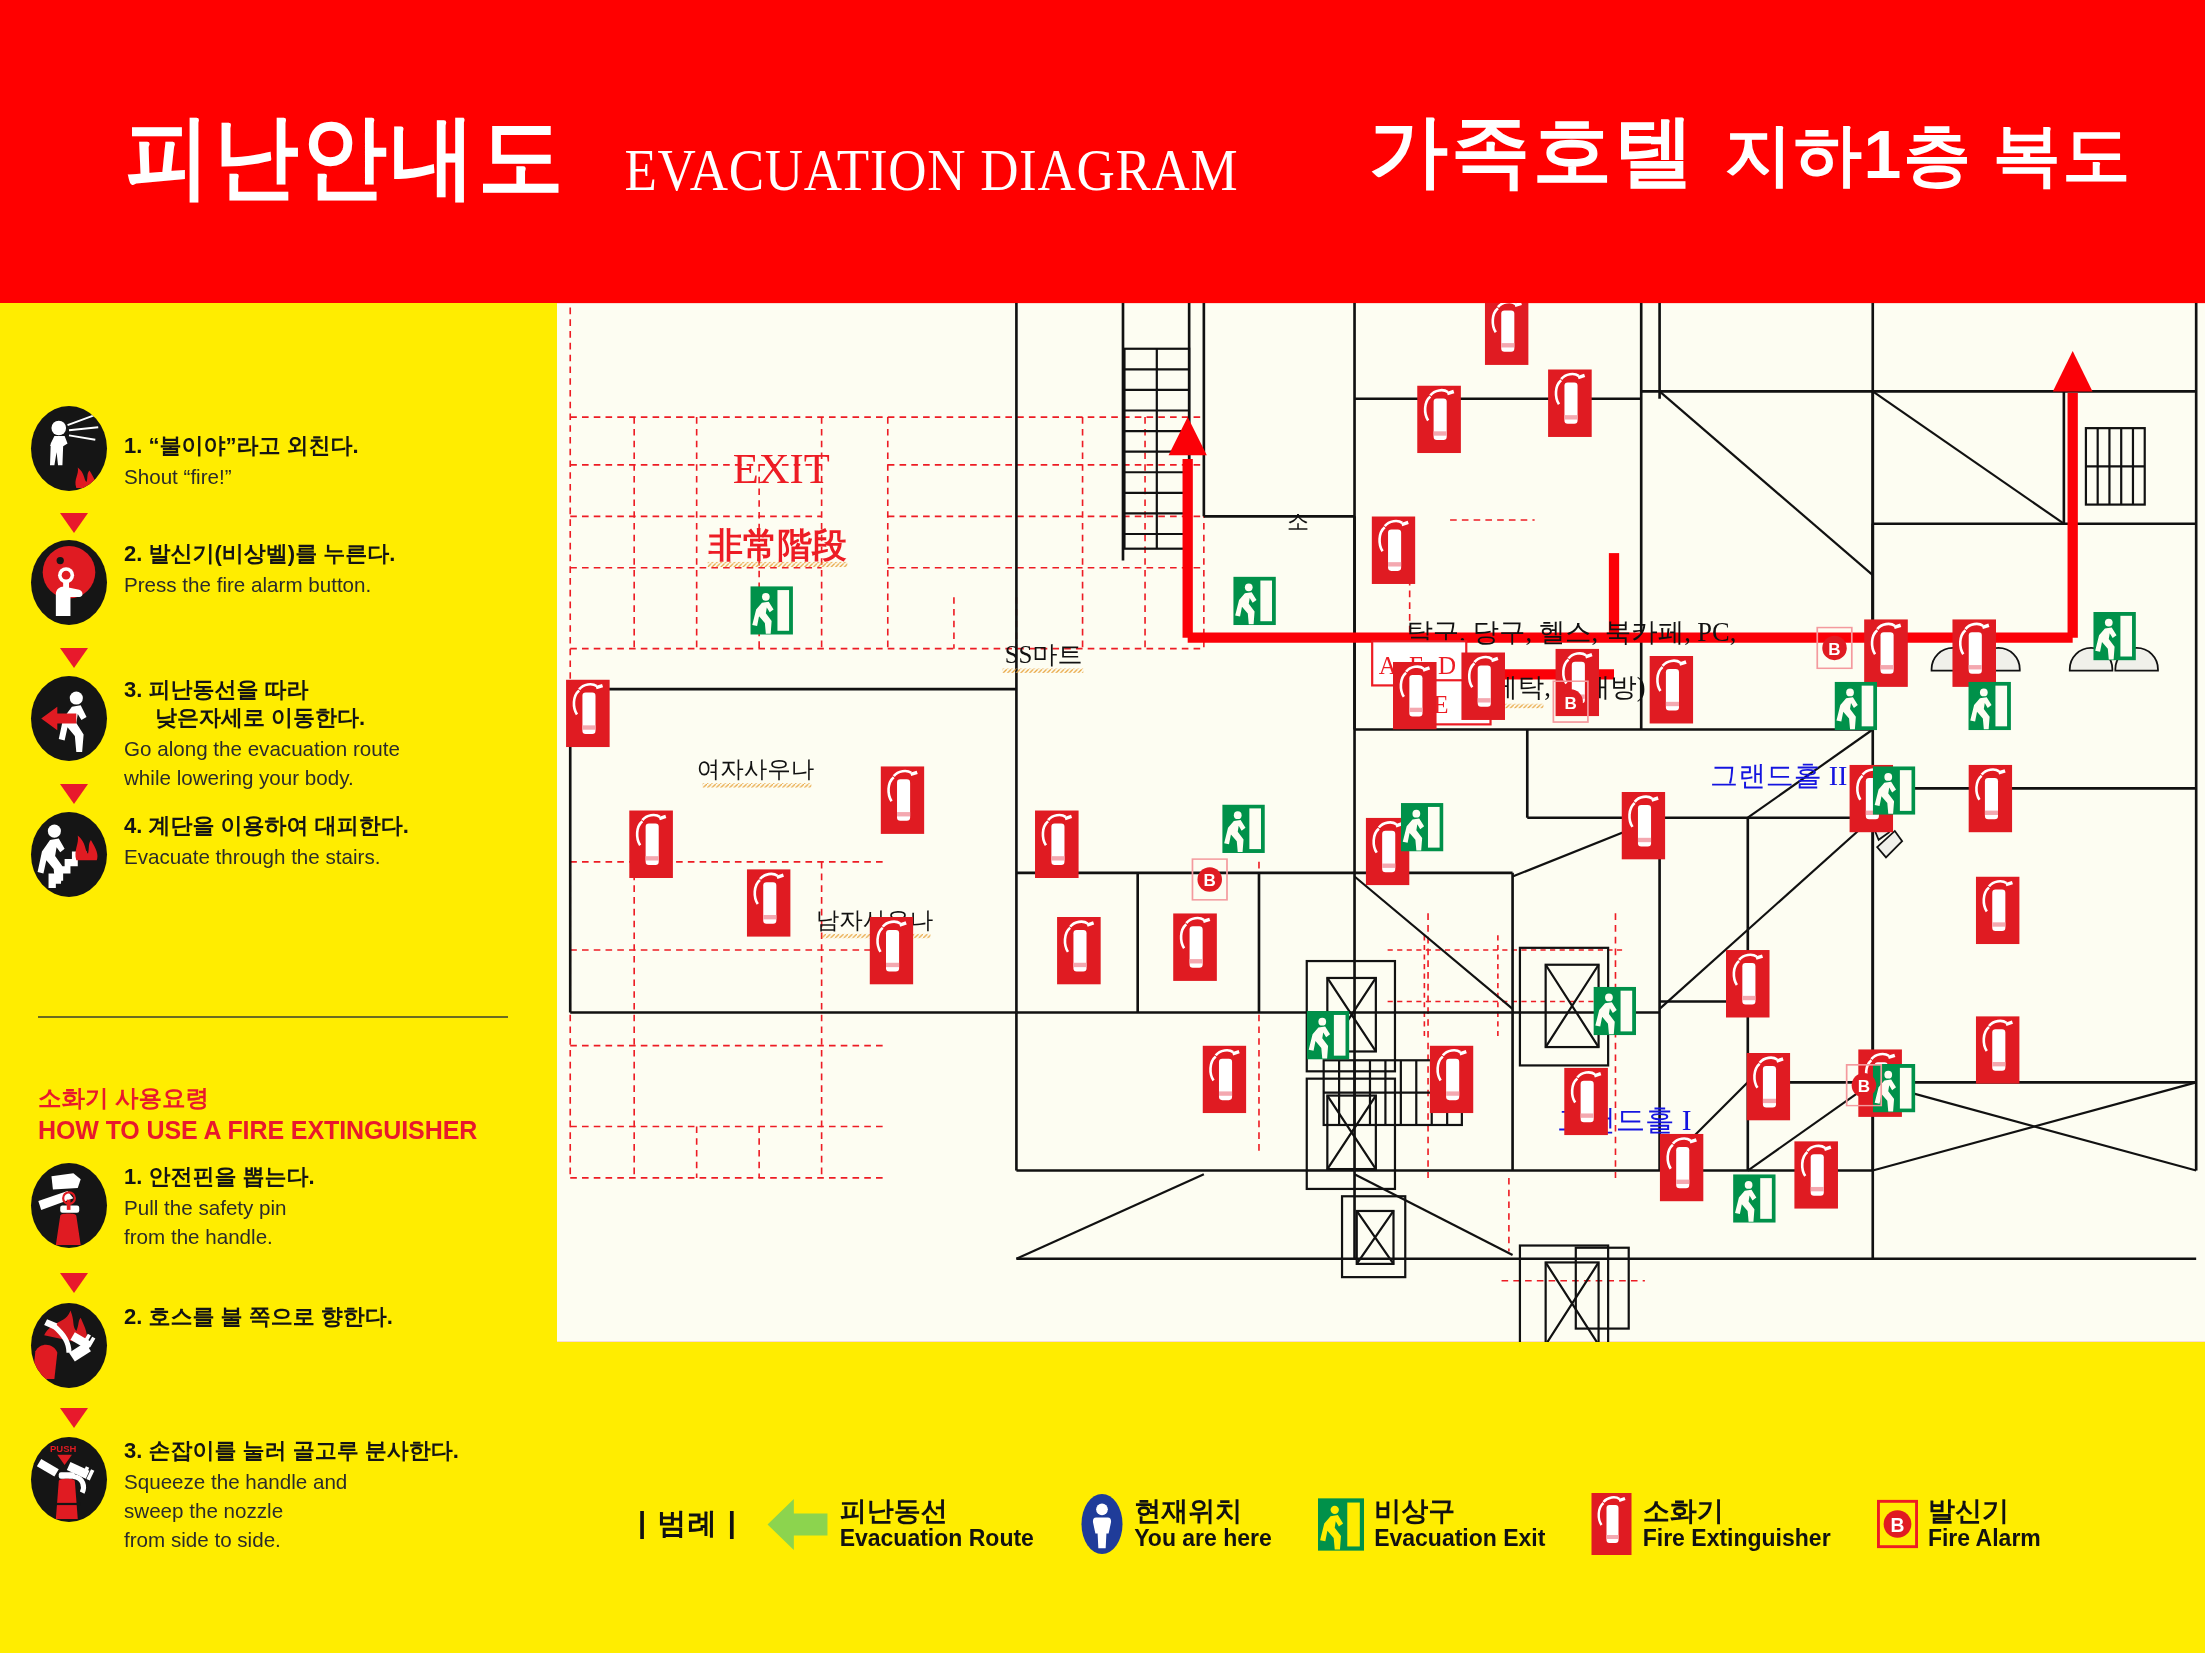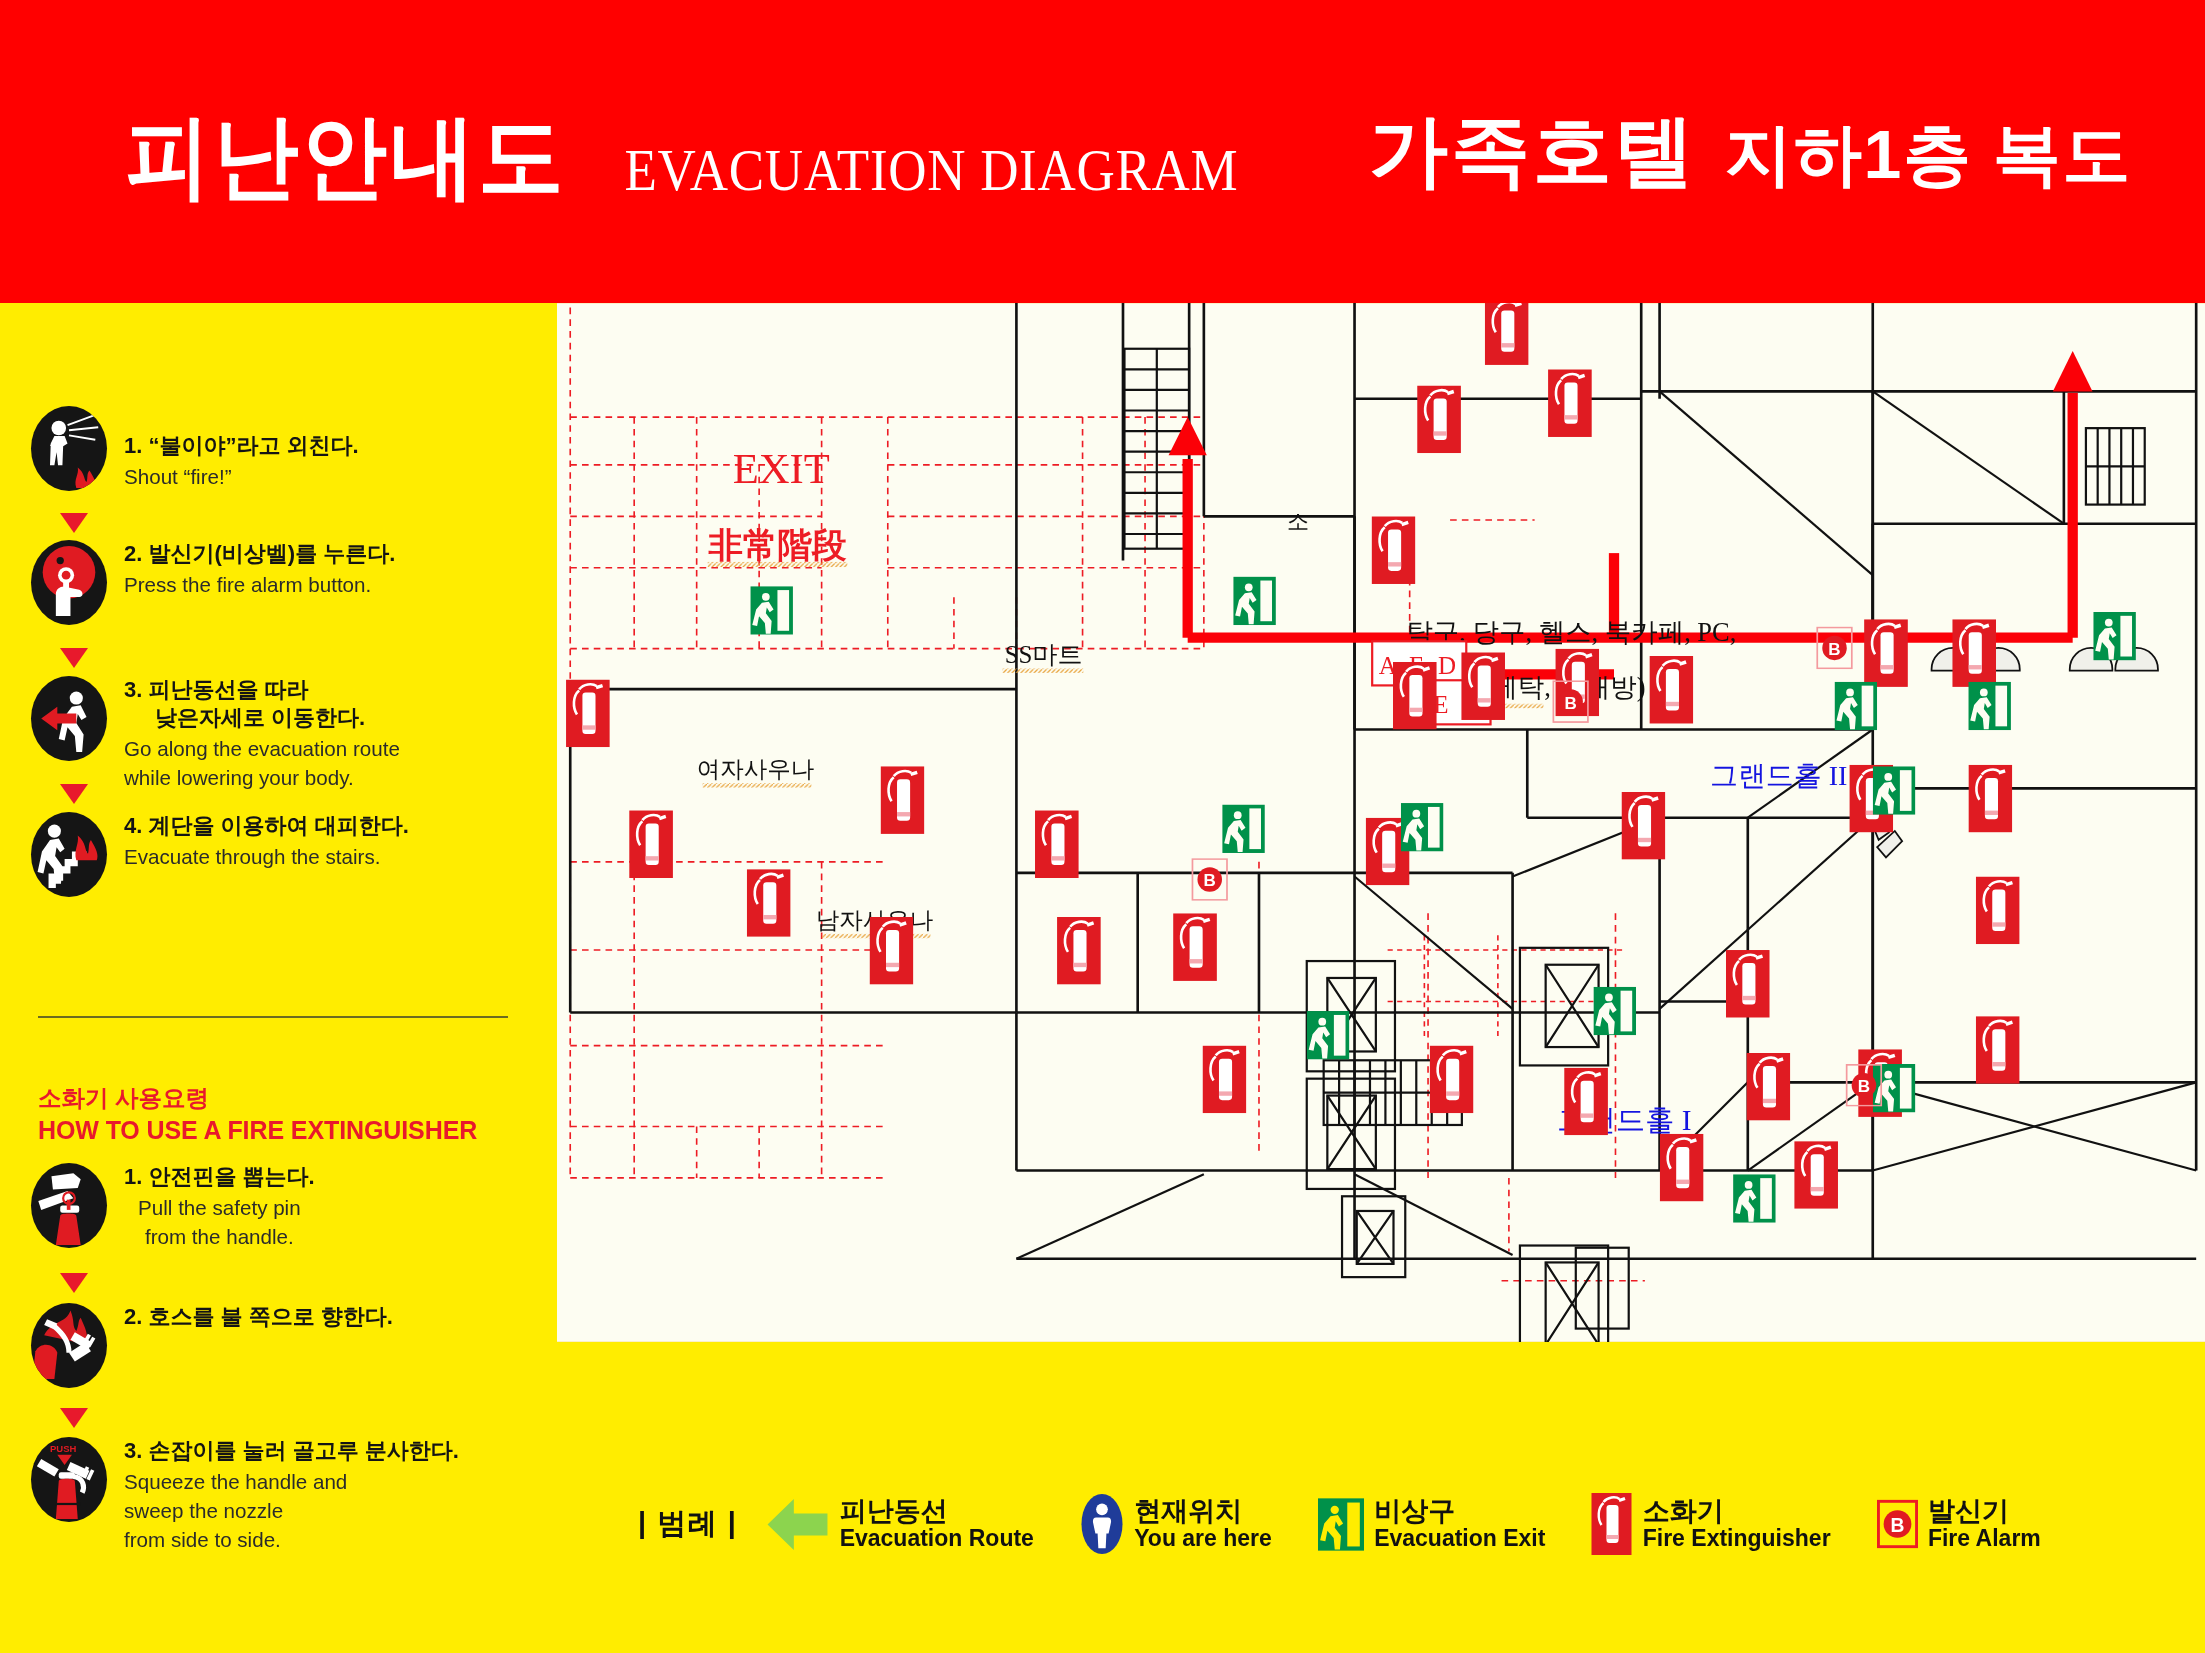--- a/index.html
+++ b/index.html
@@ -66,21 +66,21 @@
     border-left:14.7px solid transparent;border-right:14.7px solid transparent;
     border-top:20.6px solid #E8192C;
   }
   #divider{
     position:absolute;left:38px;top:713px;width:470px;height:2.2px;background:#6b6b20;
   }
 
   
   #map{
     position:absolute;left:557px;top:303px;width:1648px;height:1039px;
-    background:#eab308;
+    background:#ef4444;
   }
   #map svg{display:block;}
 
   
   #legend{
     position:absolute;left:557px;top:1342px;width:1648px;height:312px;
     background:#FFED00;
   }
   #legend-row{position:absolute;left:81px;top:151px;display:flex;align-items:center;}
   #legend-title{font-size:29px;font-weight:700;color:#111;letter-spacing:1.5px;margin-right:29px;white-space:nowrap;}
@@ -203,21 +203,21 @@
     </div>
   </div>
 
   <div id="divider"></div>
 
   <div id="ext-head" class="sec-head">
     <span class="ko">소화기 사용요령</span>
     <span class="en">HOW TO USE A FIRE EXTINGUISHER</span>
   </div>
 
-  <div class="step" style="left:29px;top:860px;text-align:center;">
+  <div class="step" style="left:29px;top:860px;">
     <div class="icon-wrap">
       <span class="circ">
         <svg width="76" height="85" viewBox="0 0 104 116">
           <path d="M28 18 l30 -4 10 8 -4 12 -34 2 z" fill="#fff"></path>
           <path d="M10 52 l40 -14 8 10 -44 16 z" fill="#fff"></path>
           <rect x="40" y="58" width="26" height="10" rx="3" fill="#fff"></rect>
           <circle cx="52" cy="48" r="8" fill="none" stroke="#E01B22" stroke-width="3"></circle>
           <rect x="49" y="50" width="5" height="14" fill="#E01B22"></rect>
           <path d="M40 72 c0 -4 22 -4 22 0 l6 40 -34 0 z" fill="#E01B22"></path>
         </svg>

